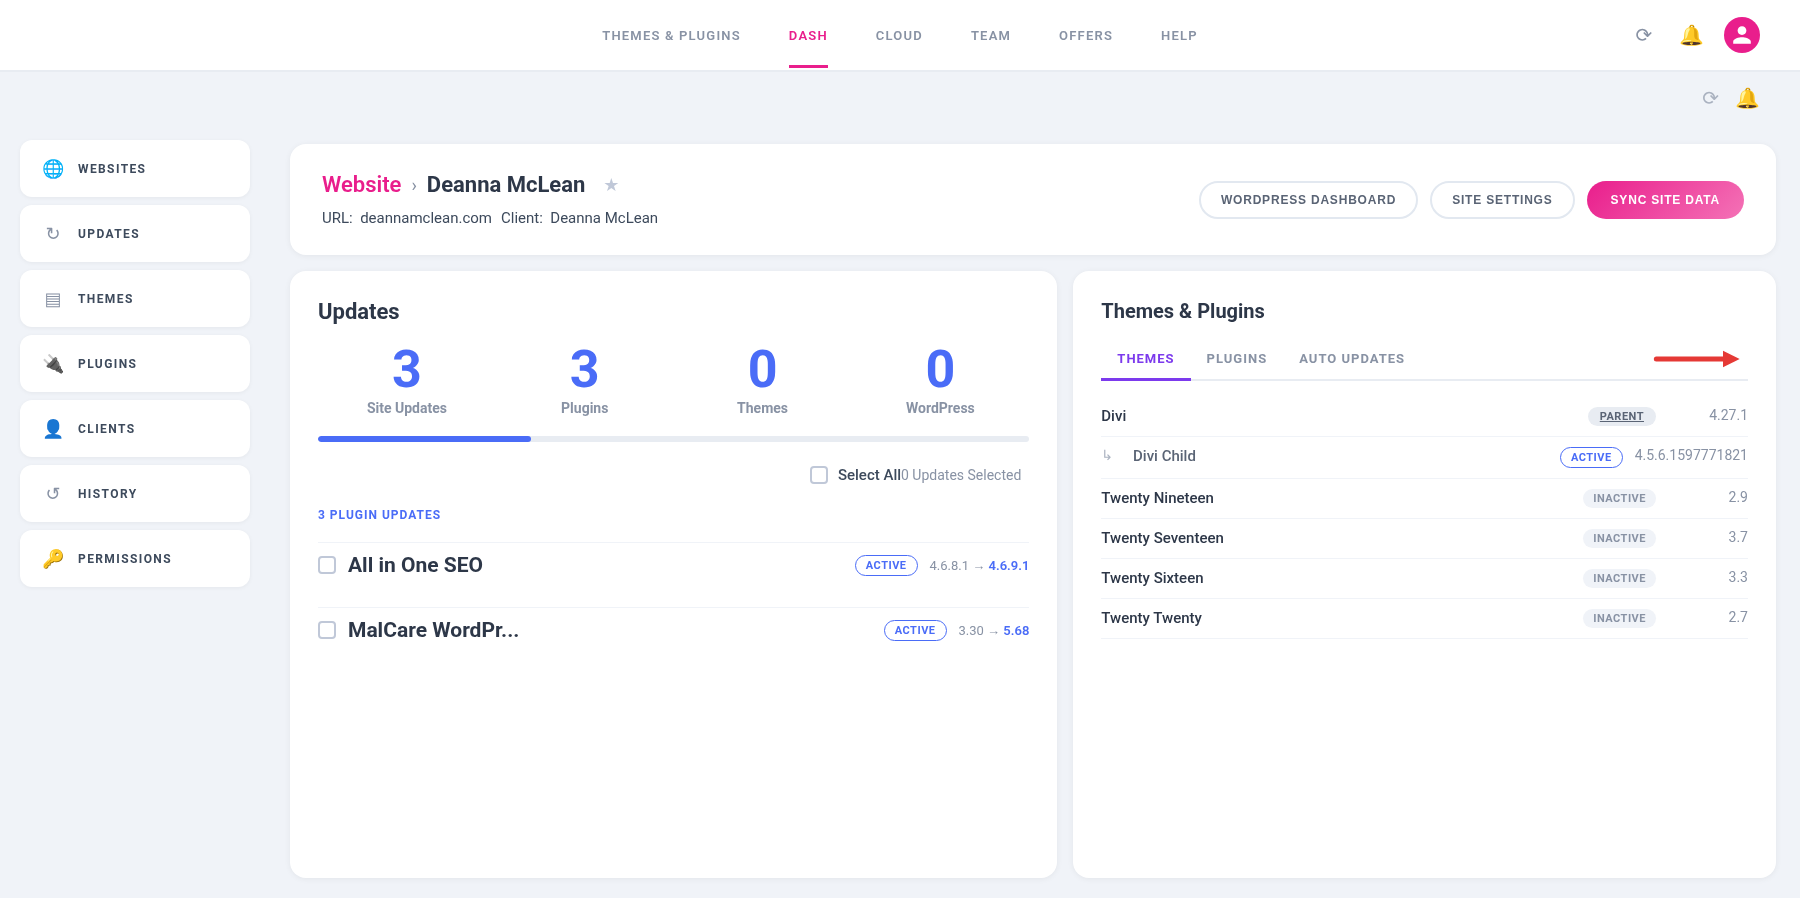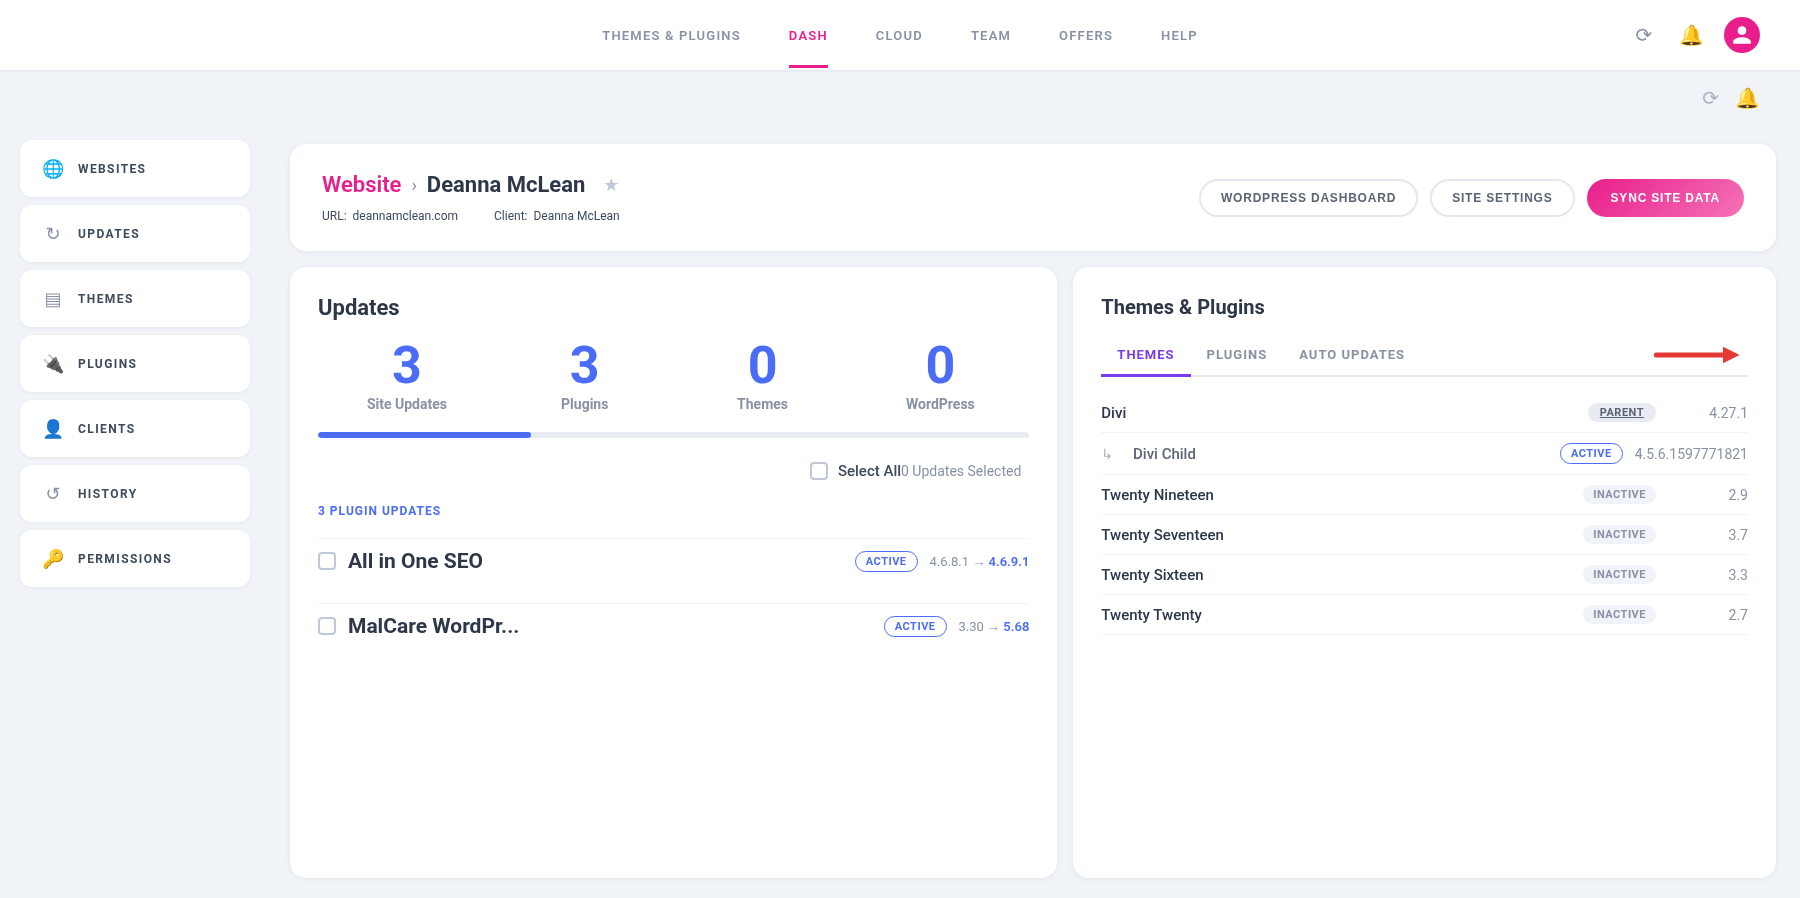--- a/index.html
+++ b/index.html
@@ -177,24 +177,24 @@
       font-weight: 700;
       color: #2d3748;
     }
     .star-icon {
       font-size: 18px;
       color: #c0c8d8;
       margin-left: 8px;
       cursor: pointer;
     }
     .site-meta {
-      font-size: 12px;
-      color: #8892a4;
-      display: flex;
-      gap: 36px;
+      font-size: 15px;
+      color: #8892a4;
+      display: flex;
+      gap: 9px;
     }
     .site-meta span { color: #3d4a5c; }
     .site-header-actions {
       display: flex;
       align-items: center;
       gap: 12px;
     }
     .btn-outline {
       border: 2px solid #e2e8f0;
       border-radius: 24px;
@@ -424,21 +424,20 @@
       align-items: center;
     }
     .red-arrow {
       width: 100px;
       height: 36px;
     }
 
     
     .theme-row {
       display: flex;
-      align-items: center;
       padding: 10px 0;
       border-bottom: 1px solid #f0f3f8;
       gap: 12px;
     }
     .theme-name {
       font-size: 15px;
       color: #2d3748;
       font-weight: 500;
       flex: 1;
     }

